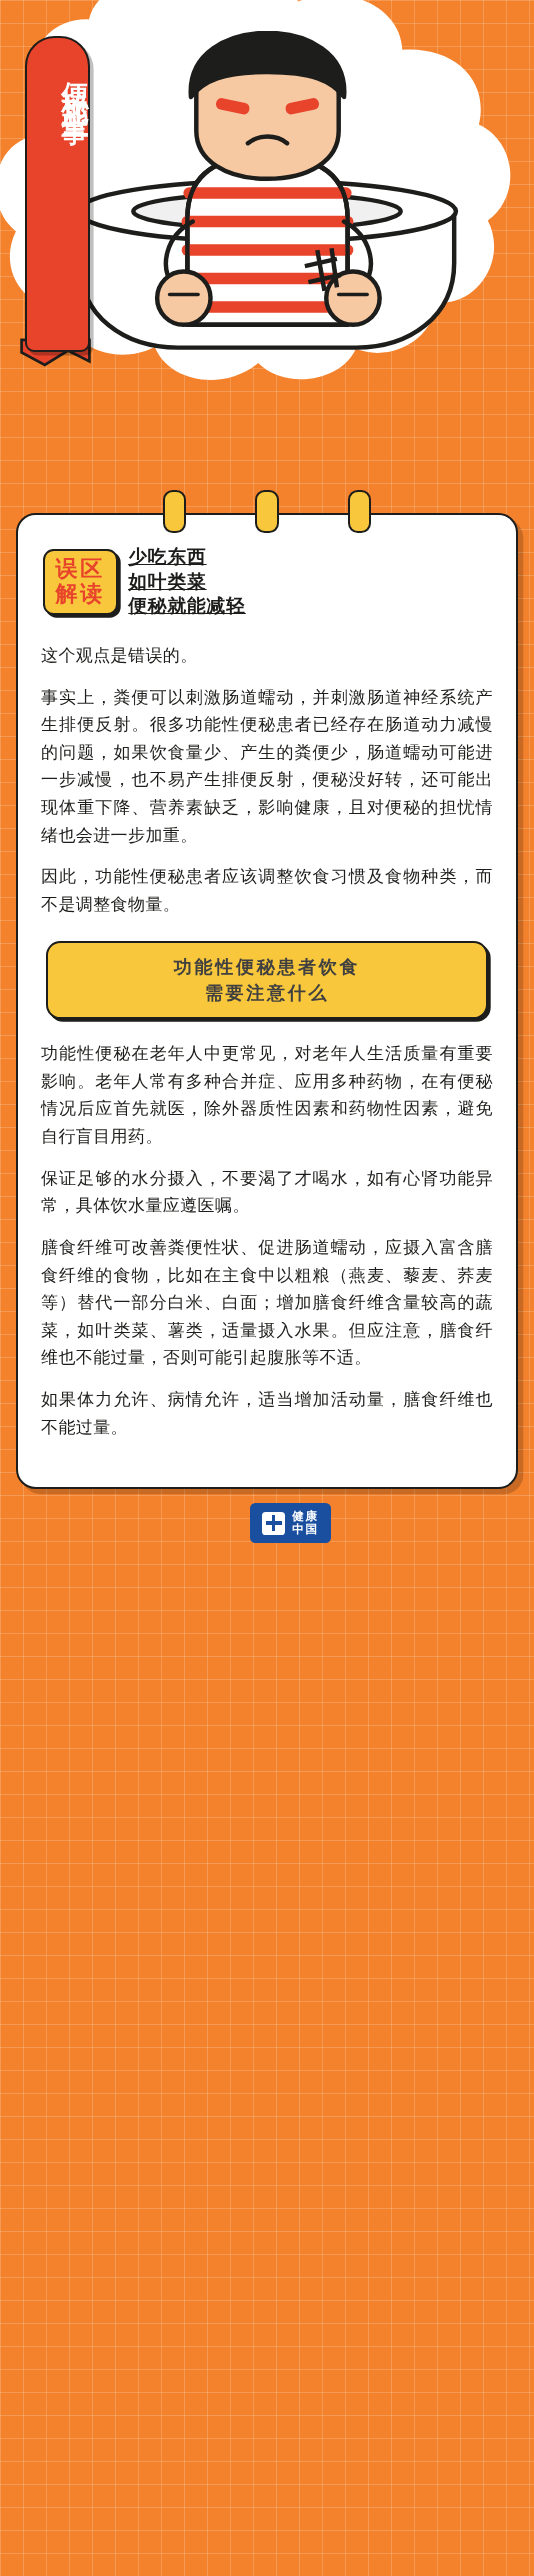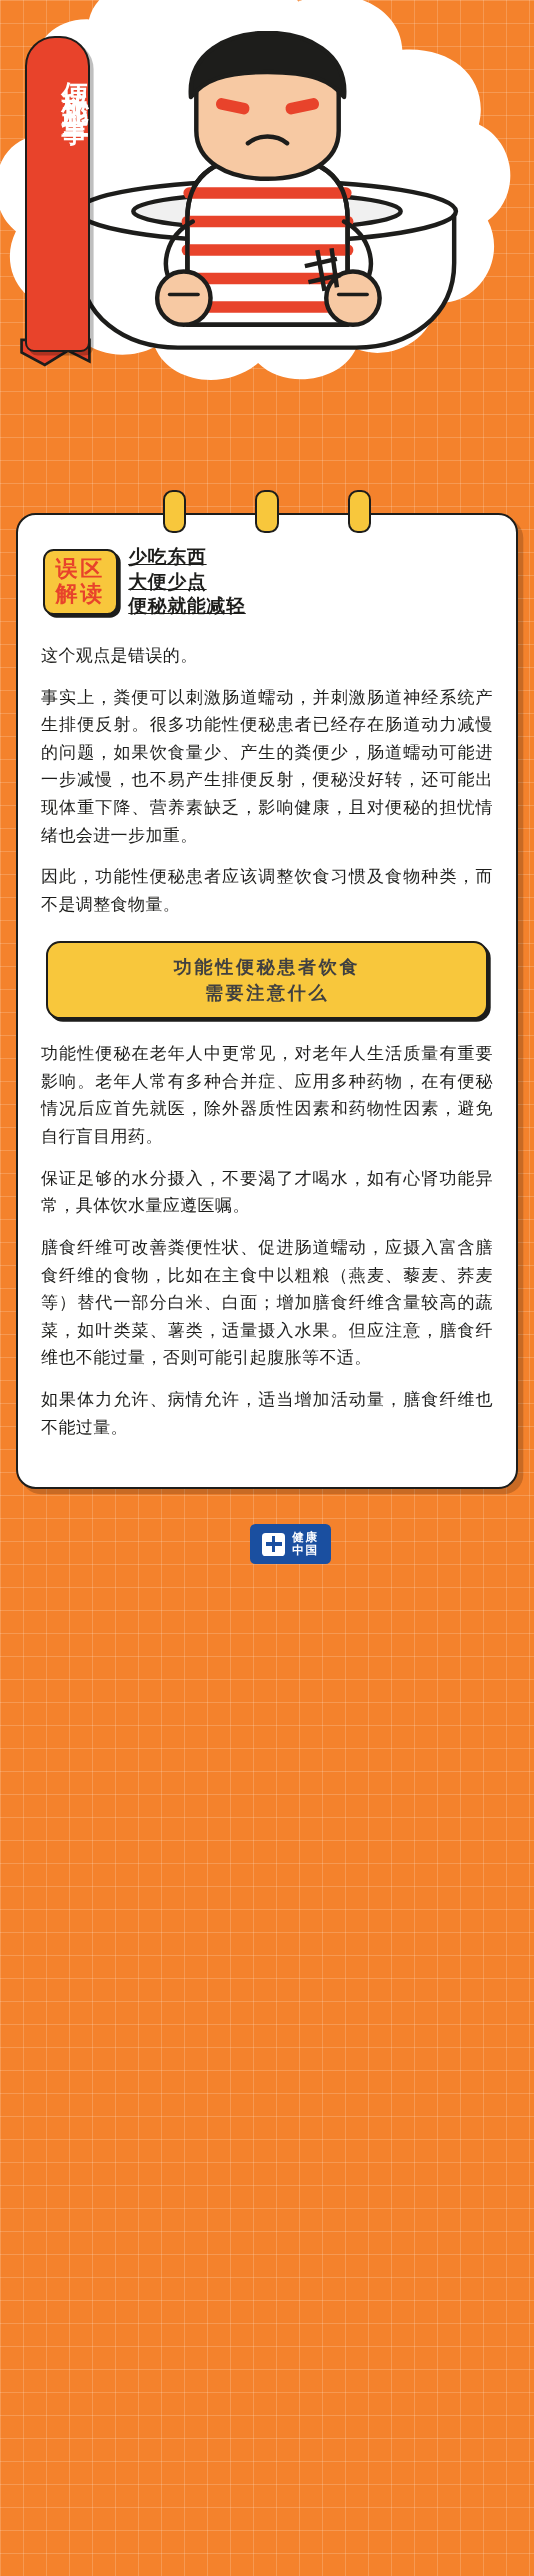--- a/index.html
+++ b/index.html
@@ -182,21 +182,21 @@
     letter-spacing: 2.7px;
     box-shadow: 2.7px 2.7px 0 #1d1d1b;
     font-family: "Liberation Serif", serif;
   }
   .pill span { display: block; }
 
   
   .footer {
     position: relative;
     z-index: 3;
-    margin-top: 35px;
+    margin-top: 14px;
     padding-bottom: 23px;
     display: flex;
     justify-content: center;
     padding-left: 47px;
   }
   .logo {
     display: flex;
     align-items: center;
     gap: 7.1px;
     background: #1a4fa0;
@@ -317,21 +317,21 @@
 
   <div class="card">
 
     <div class="headline">
       <div class="badge-2line">
         <span>误区</span>
         <span>解读</span>
       </div>
       <div class="headline-text">
         <span>少吃东西</span>
-        <span>大便少点</span>
+        <span>如叶类菜</span>
         <span>便秘就能减轻</span>
       </div>
     </div>
 
     <p class="body">这个观点是错误的。</p>
     <p class="body">事实上，粪便可以刺激肠道蠕动，并刺激肠道神经系统产生排便反射。很多功能性便秘患者已经存在肠道动力减慢的问题，如果饮食量少、产生的粪便少，肠道蠕动可能进一步减慢，也不易产生排便反射，便秘没好转，还可能出现体重下降、营养素缺乏，影响健康，且对便秘的担忧情绪也会进一步加重。</p>
     <p class="body">因此，功能性便秘患者应该调整饮食习惯及食物种类，而不是调整食物量。</p>
 
     <div class="pill">
       <span>功能性便秘患者饮食</span>

